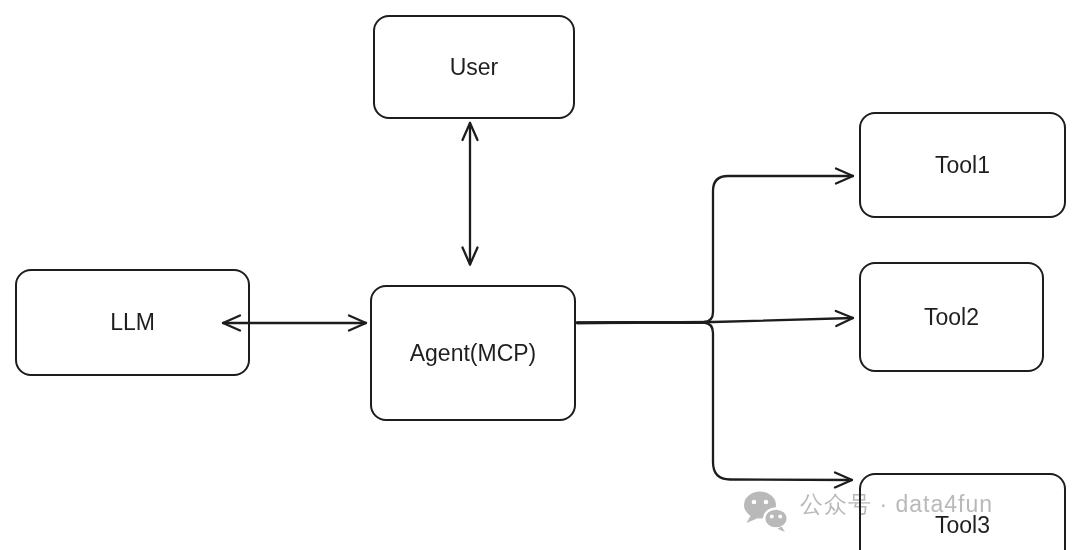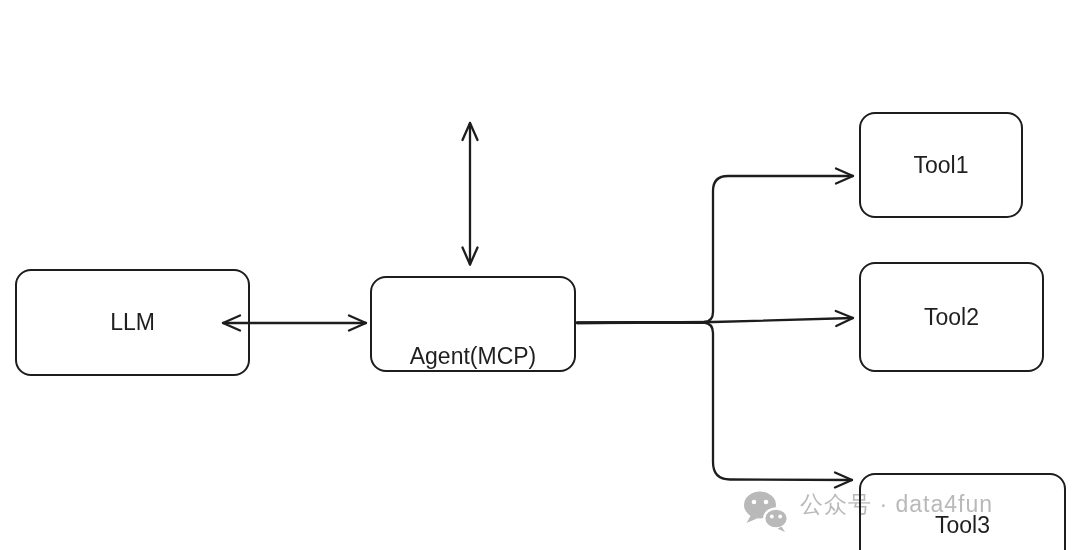--- a/index.html
+++ b/index.html
@@ -32,22 +32,22 @@
     stroke-linecap:round;stroke-linejoin:round;}
   .node{
     position:absolute;z-index:3;
     border:2.4px solid var(--stroke);border-radius:16px;
     background:transparent;
     display:flex;align-items:center;justify-content:center;
     font-size:23px;color:var(--text);
   }
   .node-user {left:373px;top:15px;width:202px;height:104px;}
   .node-llm  {left:15px;top:269px;width:235px;height:107px;}
-  .node-agent{left:370px;top:276px;width:206px;height:96px;align-items:flex-end;}
-  .node-tool1{left:859px;top:112px;width:164px;height:106px;}
+  .node-agent{left:370px;top:285px;width:206px;height:136px;}
+  .node-tool1{left:859px;top:112px;width:207px;height:106px;}
   .node-tool2{left:859px;top:262px;width:185px;height:110px;}
   .node-tool3{left:859px;top:429px;width:207px;height:105px;margin-top:44px;}
 </style>
 </head>
 <body>
 
 <div class="canvas">
 
   <div class="watermark">
     <span>
@@ -75,20 +75,23 @@
         <path d="M3,3 L20,10.5 L3,18" fill="none" stroke="#1d1d1d" stroke-width="2.3" stroke-linecap="round" stroke-linejoin="round"></path>
       </marker>
     </defs>
     <path d="M470,123 L470,264.5" marker-start="url(#arrowhead)" marker-end="url(#arrowhead)"></path>
     <path d="M223,323 L366,323" marker-start="url(#arrowhead)" marker-end="url(#arrowhead)"></path>
     <path d="M577,322.5 L704,322 Q713,321.5 713,312 L713,191 Q713,176 728,176 L853,176" marker-end="url(#arrowhead)"></path>
     <path d="M577,323 L713,322 L853,318" marker-end="url(#arrowhead)"></path>
     <path d="M577,323 L704,322.5 Q713,323.5 713,333 L713,462 Q713,479.5 730,479.5 L852,480" marker-end="url(#arrowhead)"></path>
   </svg>
 
+  <div class="node node-user">
+    <span>User</span>
+  </div>
   <div class="node node-llm">
     <span>LLM</span>
   </div>
   <div class="node node-agent">
     <span>Agent(MCP)</span>
   </div>
   <div class="node node-tool1">
     <span>Tool1</span>
   </div>
   <div class="node node-tool2">

